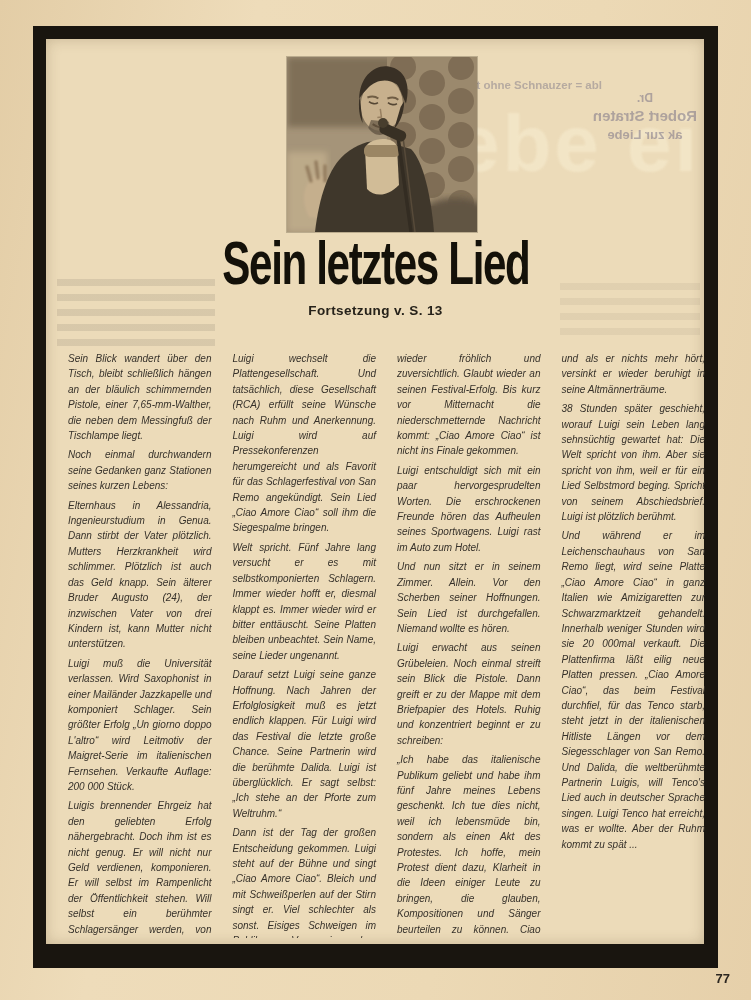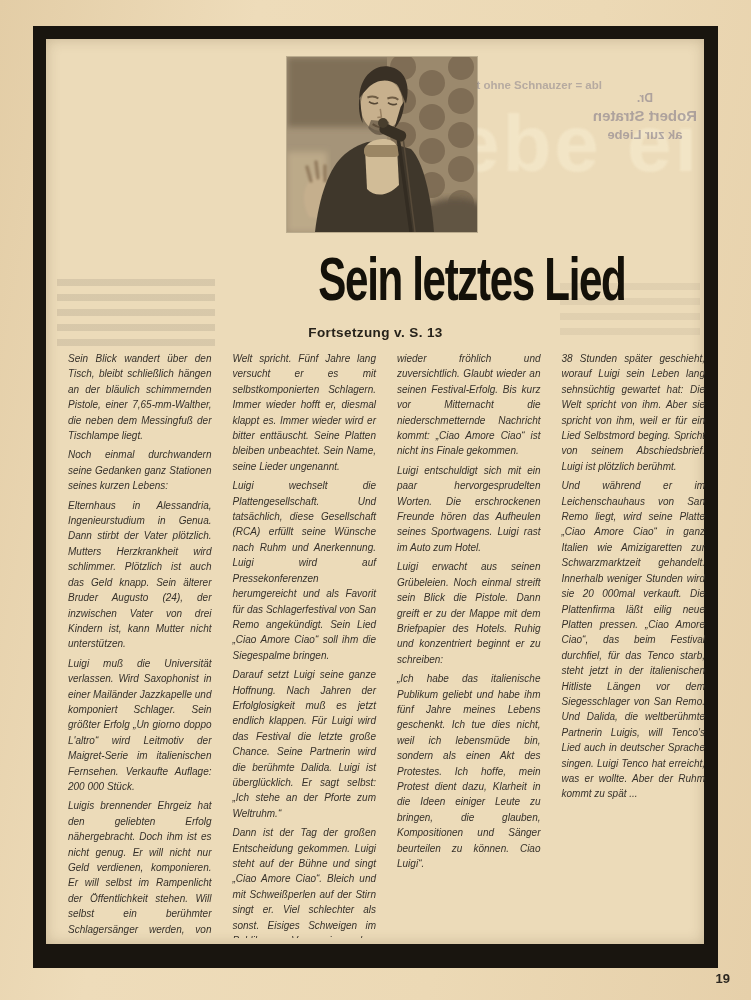--- a/index.html
+++ b/index.html
@@ -42,30 +42,30 @@
   }
   .bb-a{left:57px;top:279px;width:158px;height:72px;}
   .bb-b{left:560px;top:283px;width:140px;height:60px;opacity:.6;}
   
   .photo{
     position:absolute;left:287px;top:57px;width:190px;height:175px;z-index:2;
     outline:1px solid rgba(40,30,15,.25);
   }
   
   .title{
-    position:absolute;left:53px;top:248px;width:645px;z-index:2;
-    text-align:right;line-height:1;
+    position:absolute;left:53px;top:232px;width:645px;z-index:2;
+    text-align:center;line-height:1;
   }
   .title span{
     display:inline-block;transform:scaleX(.68);transform-origin:center;
     font-size:62px;font-weight:bold;letter-spacing:-2px;color:#141109;
     white-space:nowrap;
   }
   .subtitle{
-    position:absolute;left:53px;top:325px;width:645px;z-index:2;
+    position:absolute;left:53px;top:303px;width:645px;z-index:2;
     text-align:center;font-size:13.5px;font-weight:bold;
     letter-spacing:.4px;color:#26221a;
   }
   
   .columns{
     position:absolute;left:56px;top:351px;width:649px;height:587px;z-index:2;
     display:flex;gap:9px;overflow:hidden;
   }
   .col{flex:1 1 0;min-width:0;}
   .col p{
@@ -179,30 +179,32 @@
 
 <div class="columns">
   <div class="col">
       <p>Sein Blick wandert über den Tisch, bleibt schließlich hängen an der bläulich schimmernden Pistole, einer 7,65-mm-Walther, die neben dem Messingfuß der Tischlampe liegt.</p>
       <p>Noch einmal durchwandern seine Gedanken ganz Stationen seines kurzen Lebens:</p>
       <p>Elternhaus in Alessandria, Ingenieurstudium in Genua. Dann stirbt der Vater plötzlich. Mutters Herzkrankheit wird schlimmer. Plötzlich ist auch das Geld knapp. Sein älterer Bruder Augusto (24), der inzwischen Vater von drei Kindern ist, kann Mutter nicht unterstützen.</p>
       <p>Luigi muß die Universität verlassen. Wird Saxophonist in einer Mailänder Jazzkapelle und komponiert Schlager. Sein größter Erfolg „Un giorno doppo L'altro“ wird Leitmotiv der Maigret-Serie im italienischen Fernsehen. Verkaufte Auflage: 200 000 Stück.</p>
       <p>Luigis brennender Ehrgeiz hat den geliebten Erfolg nähergebracht. Doch ihm ist es nicht genug. Er will nicht nur Geld verdienen, komponieren. Er will selbst im Rampenlicht der Öffentlichkeit stehen. Will selbst ein berühmter Schlagersänger werden, von dem die</p>
     </div>
   <div class="col">
+      <p>Luigi wechselt die Plattengesellschaft. Und tatsächlich, diese Gesellschaft (RCA) erfüllt seine Wünsche nach Ruhm und Anerkennung. Luigi wird auf Pressekonferenzen herumgereicht und als Favorit für das Schlagerfestival von San Remo angekündigt. Sein Lied „Ciao Amore Ciao“ soll ihm die Siegespalme bringen.</p>
       <p>Welt spricht. Fünf Jahre lang versucht er es mit selbstkomponierten Schlagern. Immer wieder hofft er, diesmal klappt es. Immer wieder wird er bitter enttäuscht. Seine Platten bleiben unbeachtet. Sein Name, seine Lieder ungenannt.</p>
-      <p>Luigi wechselt die Plattengesellschaft. Und tatsächlich, diese Gesellschaft (RCA) erfüllt seine Wünsche nach Ruhm und Anerkennung. Luigi wird auf Pressekonferenzen herumgereicht und als Favorit für das Schlagerfestival von San Remo angekündigt. Sein Lied „Ciao Amore Ciao“ soll ihm die Siegespalme bringen.</p>
       <p>Darauf setzt Luigi seine ganze Hoffnung. Nach Jahren der Erfolglosigkeit muß es jetzt endlich klappen. Für Luigi wird das Festival die letzte große Chance. Seine Partnerin wird die berühmte Dalida. Luigi ist überglücklich. Er sagt selbst: „Ich stehe an der Pforte zum Weltruhm.“</p>
       <p>Dann ist der Tag der großen Entscheidung gekommen. Luigi steht auf der Bühne und singt „Ciao Amore Ciao“. Bleich und mit Schweißperlen auf der Stirn singt er. Viel schlechter als sonst. Eisiges Schweigen im Publikum. Von niemandem beachtet, verläßt er schließlich die Bühne. Dalida und ein paar Freunde laden Luigi zum Essen in ein kleines Restaurant ein, muntern ihn auf, loben ihn. Er wird</p>
     </div>
   <div class="col">
       <p>wieder fröhlich und zuversichtlich. Glaubt wieder an seinen Festival-Erfolg. Bis kurz vor Mitternacht die niederschmetternde Nachricht kommt: „Ciao Amore Ciao“ ist nicht ins Finale gekommen.</p>
       <p>Luigi entschuldigt sich mit ein paar hervorgesprudelten Worten. Die erschrockenen Freunde hören das Aufheulen seines Sportwagens. Luigi rast im Auto zum Hotel.</p>
+      <p>Und nun sitzt er in seinem Zimmer. Allein. Vor den Scherben seiner Hoffnungen. Sein Lied ist durchgefallen. Niemand wollte es hören.</p>
       <p>Luigi erwacht aus seinen Grübeleien. Noch einmal streift sein Blick die Pistole. Dann greift er zu der Mappe mit dem Briefpapier des Hotels. Ruhig und konzentriert beginnt er zu schreiben:</p>
       <p>„Ich habe das italienische Publikum geliebt und habe ihm fünf Jahre meines Lebens geschenkt. Ich tue dies nicht, weil ich lebensmüde bin, sondern als einen Akt des Protestes. Ich hoffe, mein Protest dient dazu, Klarheit in die Ideen einiger Leute zu bringen, die glauben, Kompositionen und Sänger beurteilen zu können. Ciao Luigi“.</p>
     </div>
   <div class="col">
+      <p>und als er nichts mehr hört, versinkt er wieder beruhigt in seine Altmännerträume.</p>
       <p>38 Stunden später geschieht, worauf Luigi sein Leben lang sehnsüchtig gewartet hat: Die Welt spricht von ihm. Aber sie spricht von ihm, weil er für ein Lied Selbstmord beging. Spricht von seinem Abschiedsbrief. Luigi ist plötzlich berühmt.</p>
       <p>Und während er im Leichenschauhaus von San Remo liegt, wird seine Platte „Ciao Amore Ciao“ in ganz Italien wie Amizigaretten zur Schwarzmarktzeit gehandelt. Innerhalb weniger Stunden wird sie 20 000mal verkauft. Die Plattenfirma läßt eilig neue Platten pressen. „Ciao Amore Ciao“, das beim Festival durchfiel, für das Tenco starb, steht jetzt in der italienischen Hitliste Längen vor dem Siegesschlager von San Remo. Und Dalida, die weltberühmte Partnerin Luigis, will Tenco's Lied auch in deutscher Sprache singen. Luigi Tenco hat erreicht, was er wollte. Aber der Ruhm kommt zu spät ...</p>
     </div>
 </div>
 
-<div class="pagenum">19</div>
+<div class="pagenum">77</div>
 
 </body></html>

